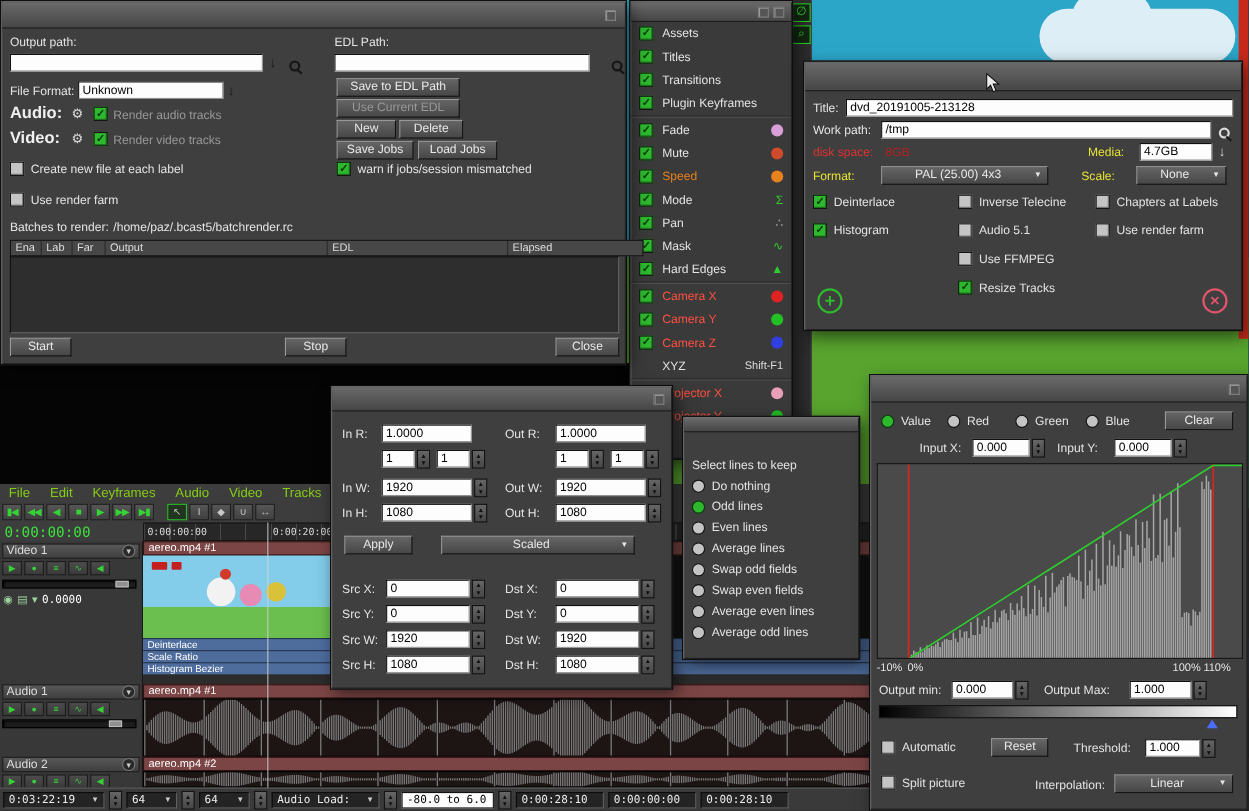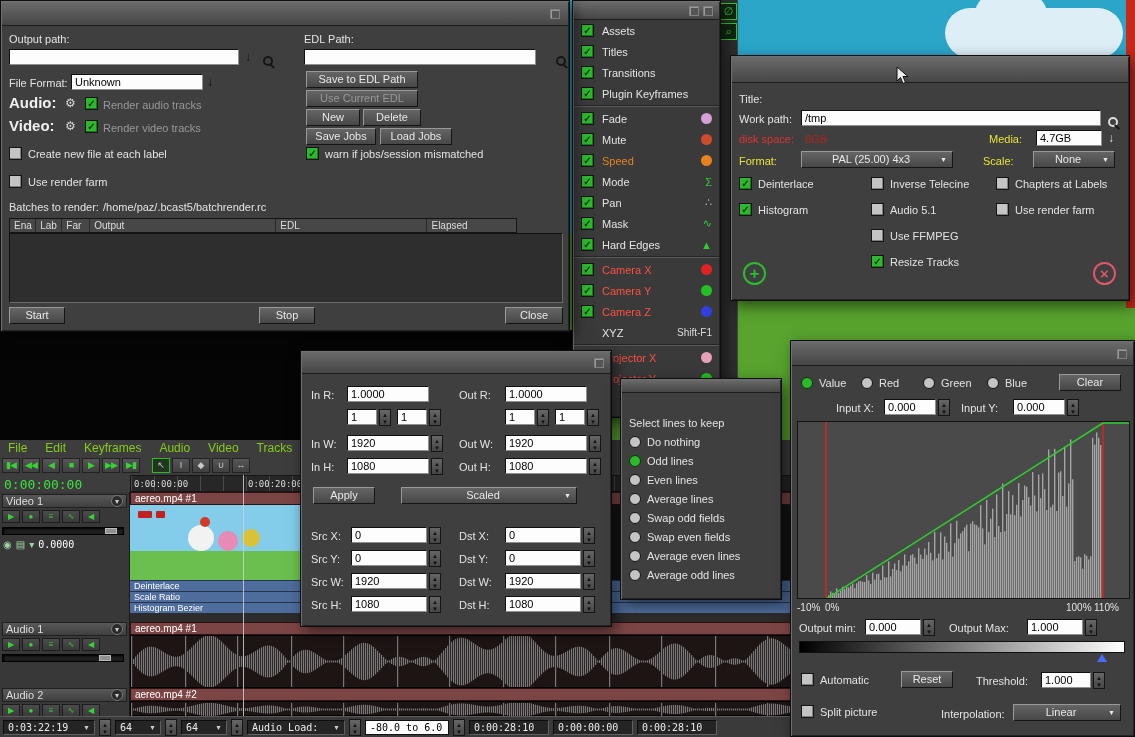--- a/index.html
+++ b/index.html
@@ -1384,40 +1384,41 @@
     <div class="cbrow" style="left:305px;top:146px">
         <span class="cb on"></span>
         <span class="lbl">warn if jobs/session mismatched</span>
       </div>
     <div class="cbrow" style="left:8px;top:174px">
         <span class="cb"></span>
         <span class="lbl">Use render farm</span>
       </div>
     <span class="lbl abs" style="left:8px;top:200px">Batches to render:</span>
     <span class="lbl abs" style="left:102px;top:200px">/home/paz/.bcast5/batchrender.rc</span>
-    <div class="tblhead" style="left:8px;top:217px;width:508px;height:15px">
+    <div class="tblhead" style="left:8px;top:217px;width:576px;height:15px">
       <span style="width:28px">Ena</span>
       <span style="width:28px">Lab</span>
       <span style="width:30px">Far</span>
       <span style="width:202px">Output</span>
       <span style="width:164px">EDL</span>
       <span style="width:96px;border-right:none">Elapsed</span>
     </div>
     <div class="tblbody" style="left:8px;top:232px;width:554px;height:70px"></div>
     <div class="btn" style="left:8px;top:306px;width:56px">Start</div>
     <div class="btn" style="left:258px;top:306px;width:56px">Stop</div>
     <div class="btn" style="left:504px;top:306px;width:58px">Close</div>
   </div>
 
   <div class="win" style="left:730px;top:55px;width:400px;height:246px;z-index:4">
     <div class="tbar" style="height:26px"></div>
     <svg class="cursor" style="left:165px;top:10px" width="13" height="19" viewBox="0 0 13 19">
         <polygon points="1,1 1,15 4.5,11.5 7,17.5 9.5,16.3 7,10.5 12,10.5" fill="#ececec" stroke="#111" stroke-width="1"></polygon>
       </svg>
     <span class="lbl abs" style="left:8px;top:37px">Title:</span>
+    <div class="field" style="left:38px;top:34px;width:352px">dvd_20191005-213128</div>
     <span class="lbl abs" style="left:8px;top:57px">Work path:</span>
     <div class="field" style="left:70px;top:54px;width:300px">/tmp</div>
     <span class="mag abs" style="left:377px;top:57px;border-color:#dcdcdc"></span>
     <span class="lbl redt abs" style="left:8px;top:77px">disk space:</span>
     <span class="lbl abs" style="left:74px;top:77px;color:#b22222">8GB</span>
     <span class="lbl ylw abs" style="left:258px;top:77px">Media:</span>
     <div class="field" style="left:305px;top:74px;width:66px">4.7GB</div>
     <span class="darr" style="left:377px;top:75px;color:#dcdcdc">↓</span>
     <span class="lbl ylw abs" style="left:8px;top:99px">Format:</span>
     <div class="btn drop" style="left:70px;top:95px;width:152px">

